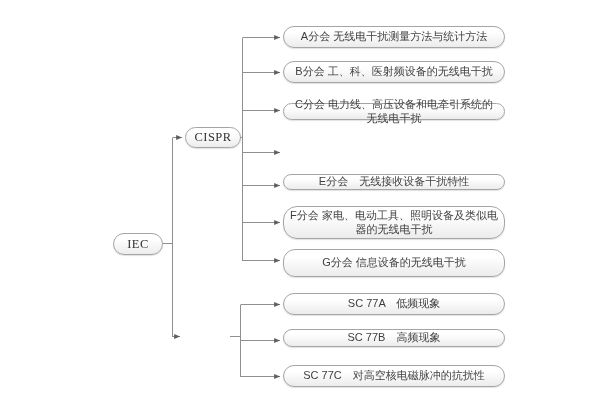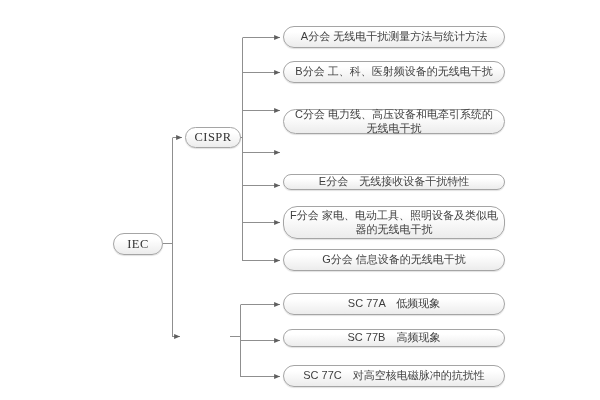--- a/index.html
+++ b/index.html
@@ -52,25 +52,25 @@
   .leaf.tall { border-radius: 14px; }
 
   
   .n-iec   { left: 113px; top: 233px; width: 50px; height: 22px; }
   .n-cispr { left: 185px; top: 127px; width: 56px; height: 21px; }
   .n-tc77  { left: 183px; top: 326px; width: 47px; height: 21px; }
 
   
   .l-a  { top: 26px;  height: 22px; }
   .l-b  { top: 61px;  height: 22px; }
-  .l-c  { top: 109px;  height: 25px; }
+  .l-c  { top: 103px;  height: 17px; }
   .l-d  { top: 141px; height: 22px; }
   .l-e  { top: 174px; height: 16px; }
   .l-f  { top: 206px; height: 33px; }
-  .l-g  { top: 249px; height: 22px; }
+  .l-g  { top: 249px; height: 28px; }
   .l-77a { top: 293px; height: 22px; }
   .l-77b { top: 329px; height: 18px; }
   .l-77c { top: 365px; height: 22px; }
 </style>
 </head>
 <body>
 
 <div class="canvas">
 
   <svg class="connectors" width="600" height="400" viewBox="0 0 600 400" xmlns="http://www.w3.org/2000/svg">

